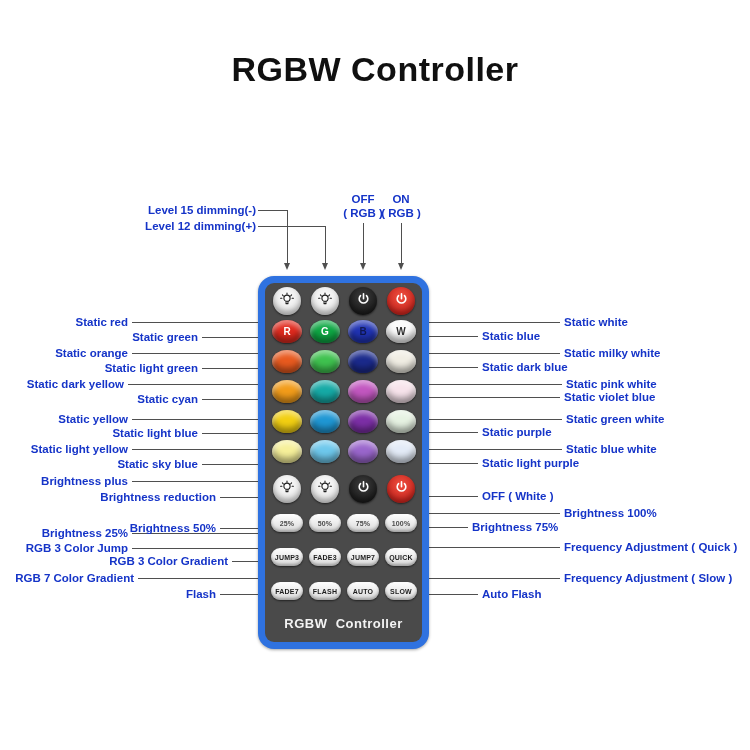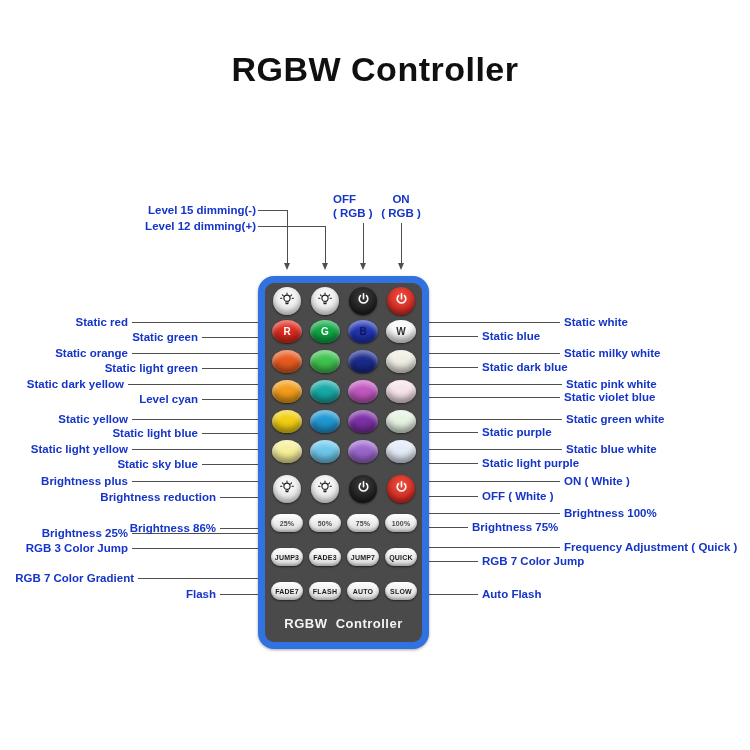--- a/index.html
+++ b/index.html
@@ -64,21 +64,21 @@
 </head>
 <body>
 
 <div class="canvas">
 
   <h1 class="title">RGBW Controller</h1>
 
   <div class="toplabel" style="top:203px;left:0;width:256px;text-align:right">Level 15 dimming(-)</div>
   <div class="toplabel" style="top:219px;left:0;width:256px;text-align:right">Level 12 dimming(+)</div>
 
-  <div class="toplabel" style="top:192px;left:333px;width:60px;text-align:left">
+  <div class="toplabel" style="top:192px;left:333px;width:60px;text-align:center">
     <div>OFF</div>
     <div>( RGB )</div>
   </div>
   <div class="toplabel" style="top:192px;left:371px;width:60px;text-align:center">
     <div>ON</div>
     <div>( RGB )</div>
   </div>
 
   <div class="hseg" style="top:210px;left:258px;width:30px"></div>
   <div class="vline" style="top:210px;left:287px;height:54px"></div>
@@ -108,21 +108,21 @@
     </div>
   <div class="callout left" style="top:361px">
       <span>Static light green</span>
       <i class="hline" style="width:56px"></i>
     </div>
   <div class="callout left" style="top:377px">
       <span>Static dark yellow</span>
       <i class="hline" style="width:130px"></i>
     </div>
   <div class="callout left" style="top:392px">
-      <span>Level cyan</span>
+      <span>Static cyan</span>
       <i class="hline" style="width:56px"></i>
     </div>
   <div class="callout left" style="top:412px">
       <span>Static yellow</span>
       <i class="hline" style="width:126px"></i>
     </div>
   <div class="callout left" style="top:426px">
       <span>Static light blue</span>
       <i class="hline" style="width:56px"></i>
     </div>
@@ -140,26 +140,30 @@
     </div>
   <div class="callout left" style="top:490px">
       <span>Brightness reduction</span>
       <i class="hline" style="width:38px"></i>
     </div>
   <div class="callout left" style="top:526px">
       <span>Brightness 25%</span>
       <i class="hline" style="width:126px"></i>
     </div>
   <div class="callout left" style="top:521px">
-      <span>Brightness 86%</span>
+      <span>Brightness 50%</span>
       <i class="hline" style="width:38px"></i>
     </div>
   <div class="callout left" style="top:541px">
       <span>RGB 3 Color Jump</span>
       <i class="hline" style="width:126px"></i>
+    </div>
+  <div class="callout left" style="top:554px">
+      <span>RGB 3 Color Gradient</span>
+      <i class="hline" style="width:26px"></i>
     </div>
   <div class="callout left" style="top:571px">
       <span>RGB 7 Color Gradient</span>
       <i class="hline" style="width:120px"></i>
     </div>
   <div class="callout left" style="top:587px">
       <span>Flash</span>
       <i class="hline" style="width:38px"></i>
     </div>
 
@@ -196,43 +200,39 @@
       <span>Static purple</span>
     </div>
   <div class="callout right" style="top:442px">
       <i class="hline" style="width:134px"></i>
       <span>Static blue white</span>
     </div>
   <div class="callout right" style="top:456px">
       <i class="hline" style="width:50px"></i>
       <span>Static light purple</span>
     </div>
-  <div class="callout right" style="top:474px">
-      <i class="hline" style="width:132px"></i>
-      <span>ON ( White )</span>
-    </div>
   <div class="callout right" style="top:489px">
       <i class="hline" style="width:50px"></i>
       <span>OFF ( White )</span>
     </div>
   <div class="callout right" style="top:506px">
       <i class="hline" style="width:132px"></i>
       <span>Brightness 100%</span>
     </div>
   <div class="callout right" style="top:520px">
       <i class="hline" style="width:40px"></i>
       <span>Brightness 75%</span>
     </div>
   <div class="callout right" style="top:540px">
       <i class="hline" style="width:132px"></i>
       <span>Frequency Adjustment ( Quick )</span>
     </div>
-  <div class="callout right" style="top:554px">
-      <i class="hline" style="width:50px"></i>
-      <span>RGB 7 Color Jump</span>
+  <div class="callout right" style="top:571px">
+      <i class="hline" style="width:132px"></i>
+      <span>Frequency Adjustment ( Slow )</span>
     </div>
   <div class="callout right" style="top:587px">
       <i class="hline" style="width:50px"></i>
       <span>Auto Flash</span>
     </div>
 
   <div class="remote">
     <div class="remote-body">
 
       <button class="btn icon-btn ci0 ricon-top">

